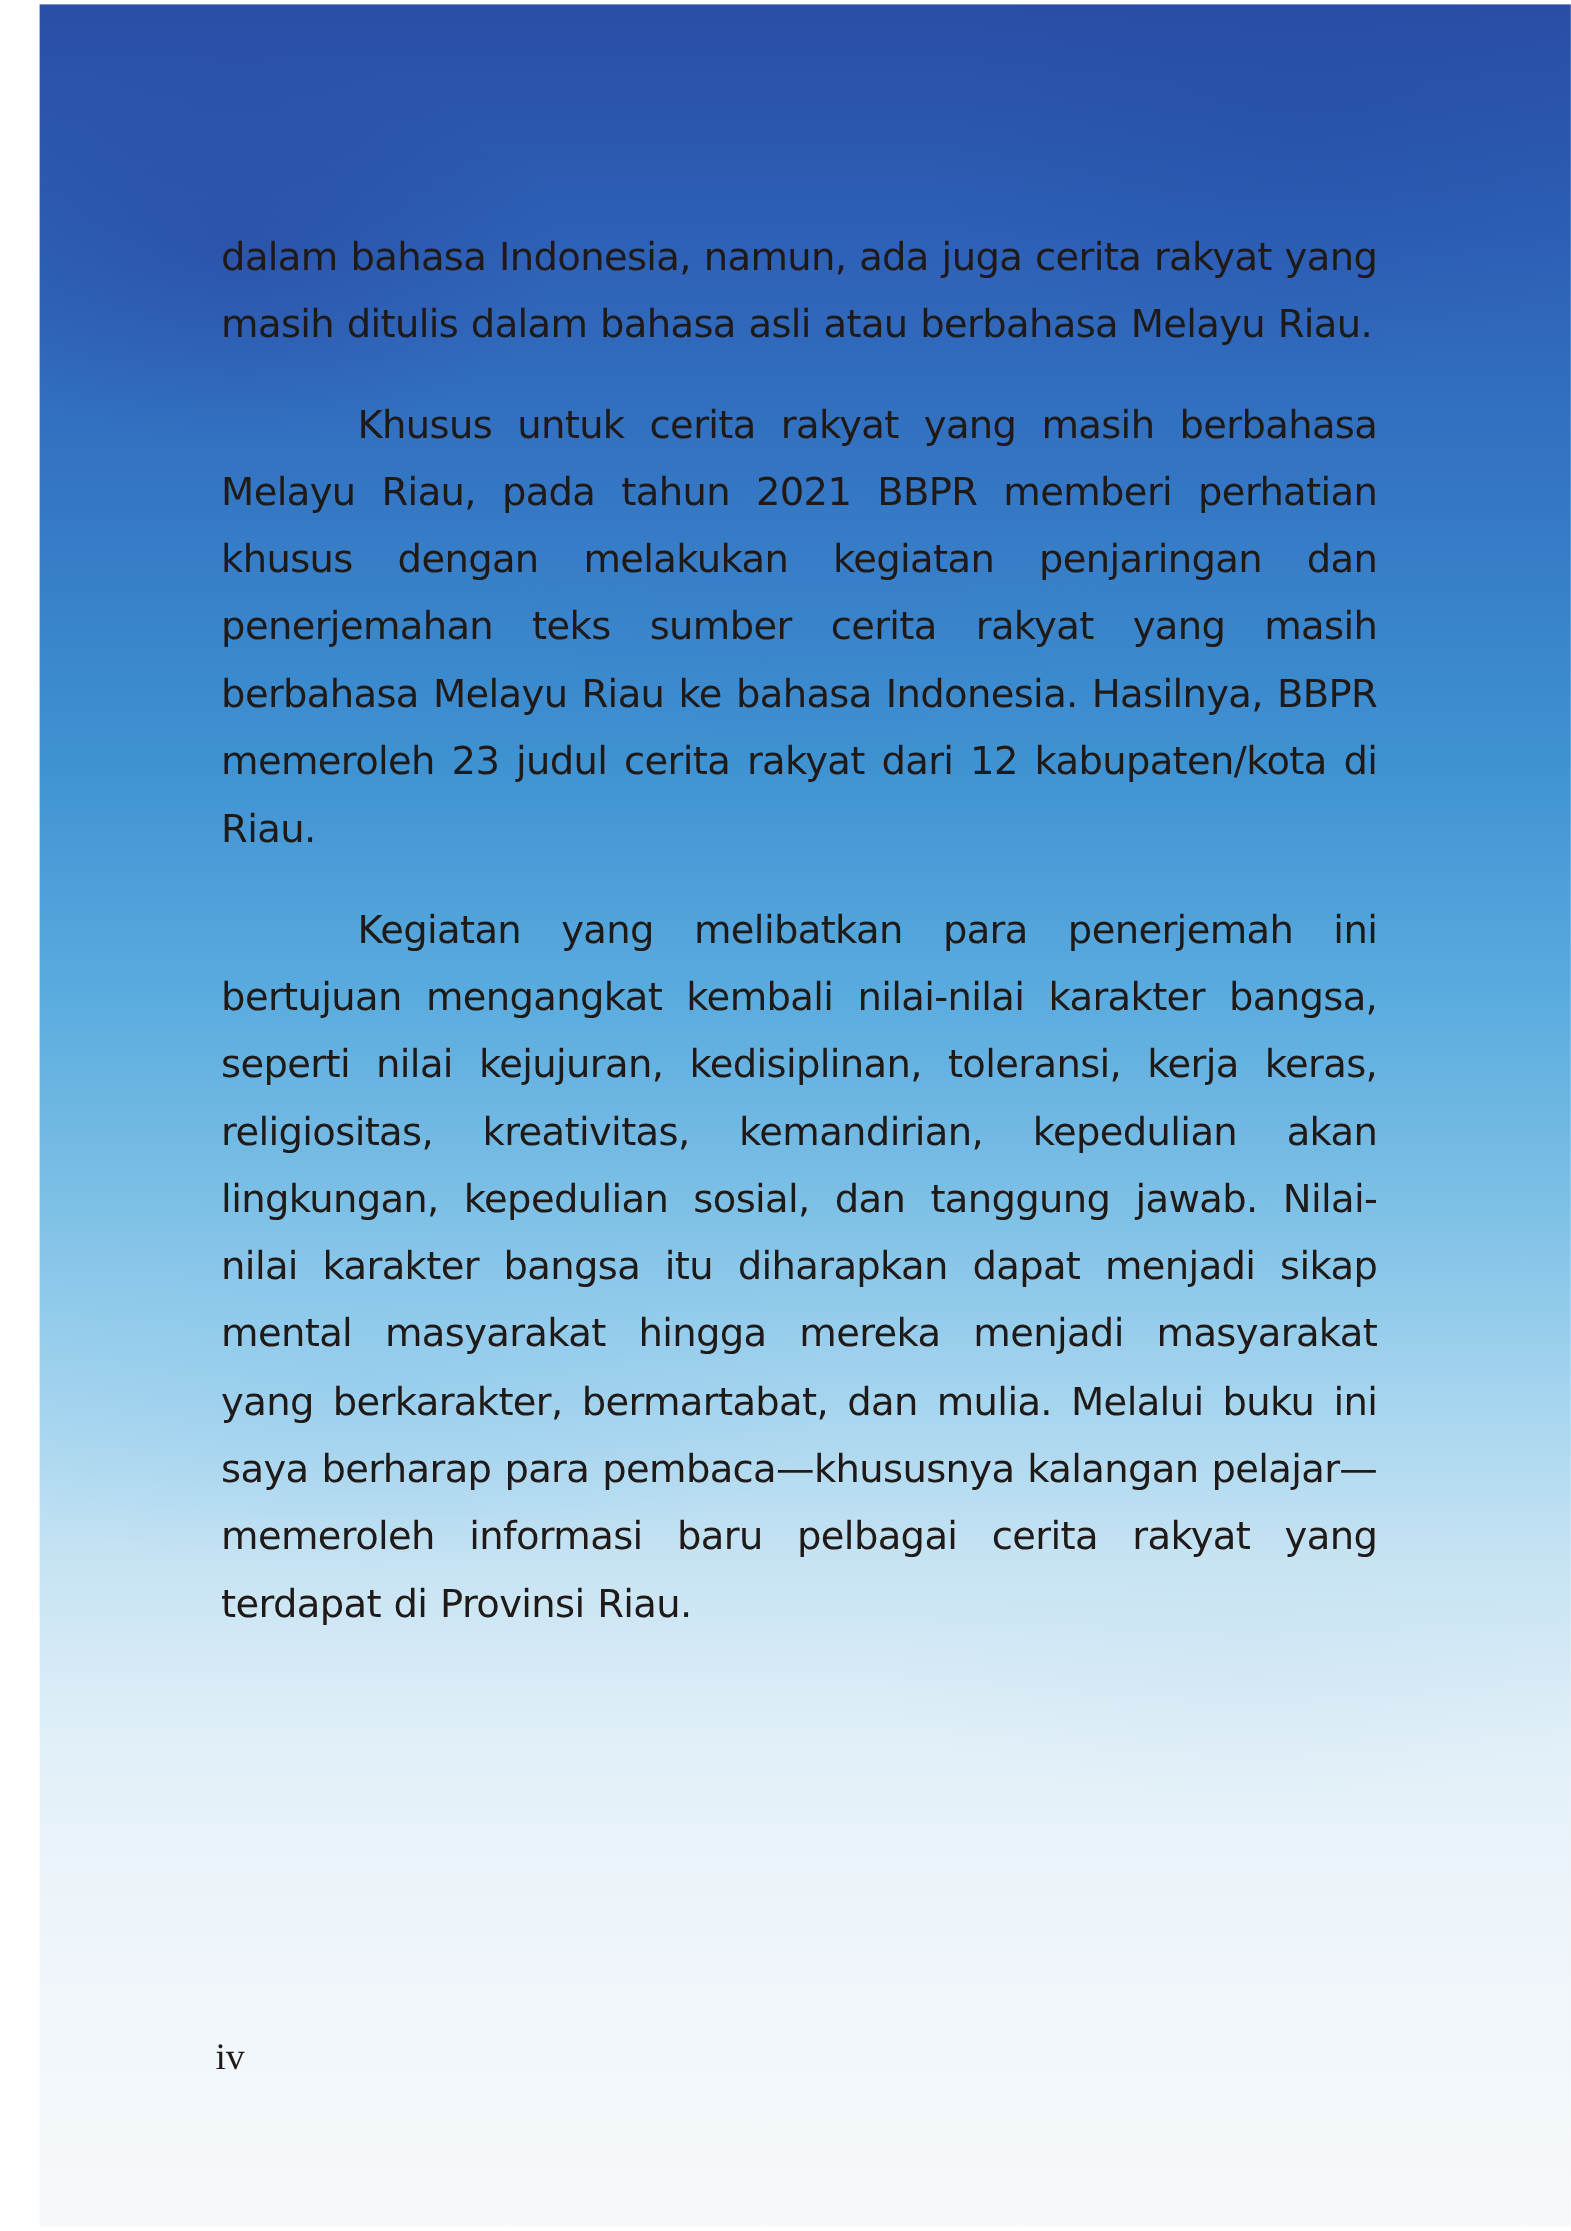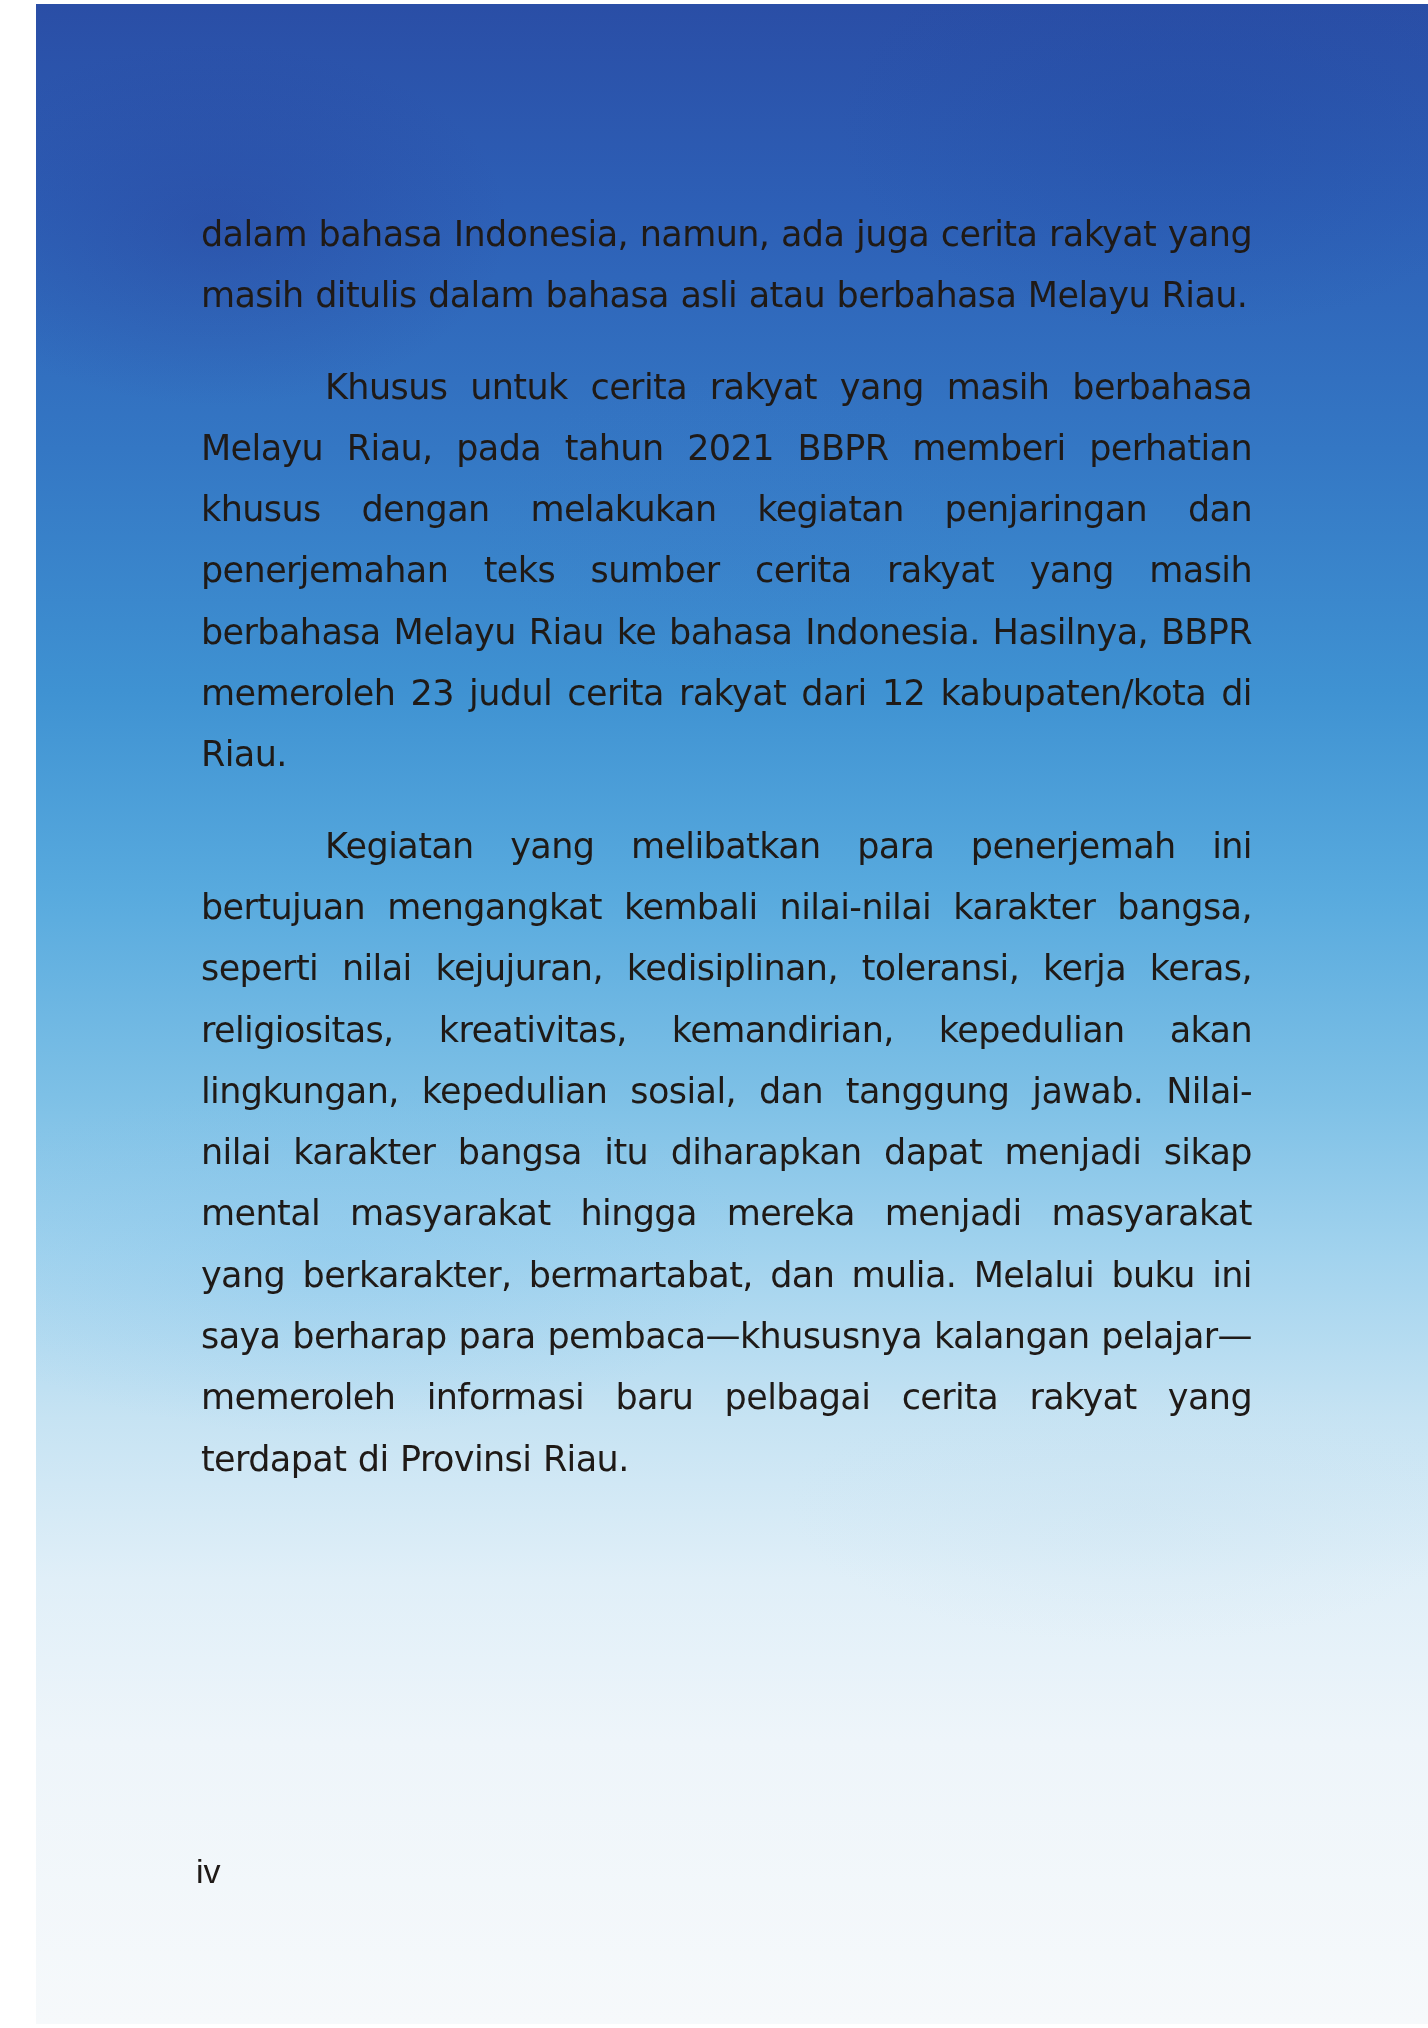--- a/index.html
+++ b/index.html
@@ -64,21 +64,21 @@
       text-align: justify;
       text-align-last: left;
     }
     .para.indent {
       text-indent: 124px;
     }
     .page-number {
       position: absolute;
       left: 160px;
       top: 1848px;
-      font-family: Liberation Sans, sans-serif;
+      font-family: Liberation Serif, serif;
       font-size: 34px;
       color: #1f1a17;
       letter-spacing: 0px;
     }
   </style>
 </head>
 <body>
 
 <div class="page">
   <div class="content">

